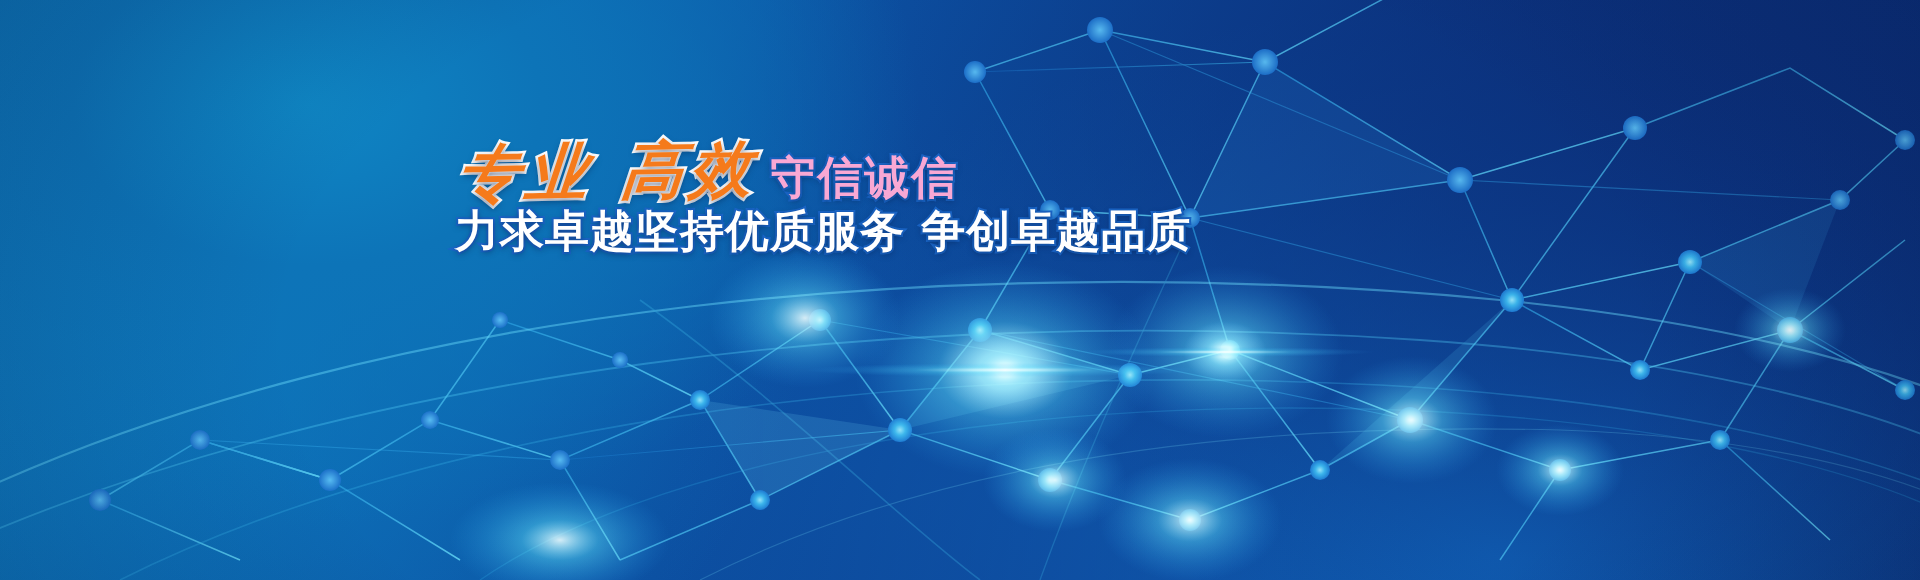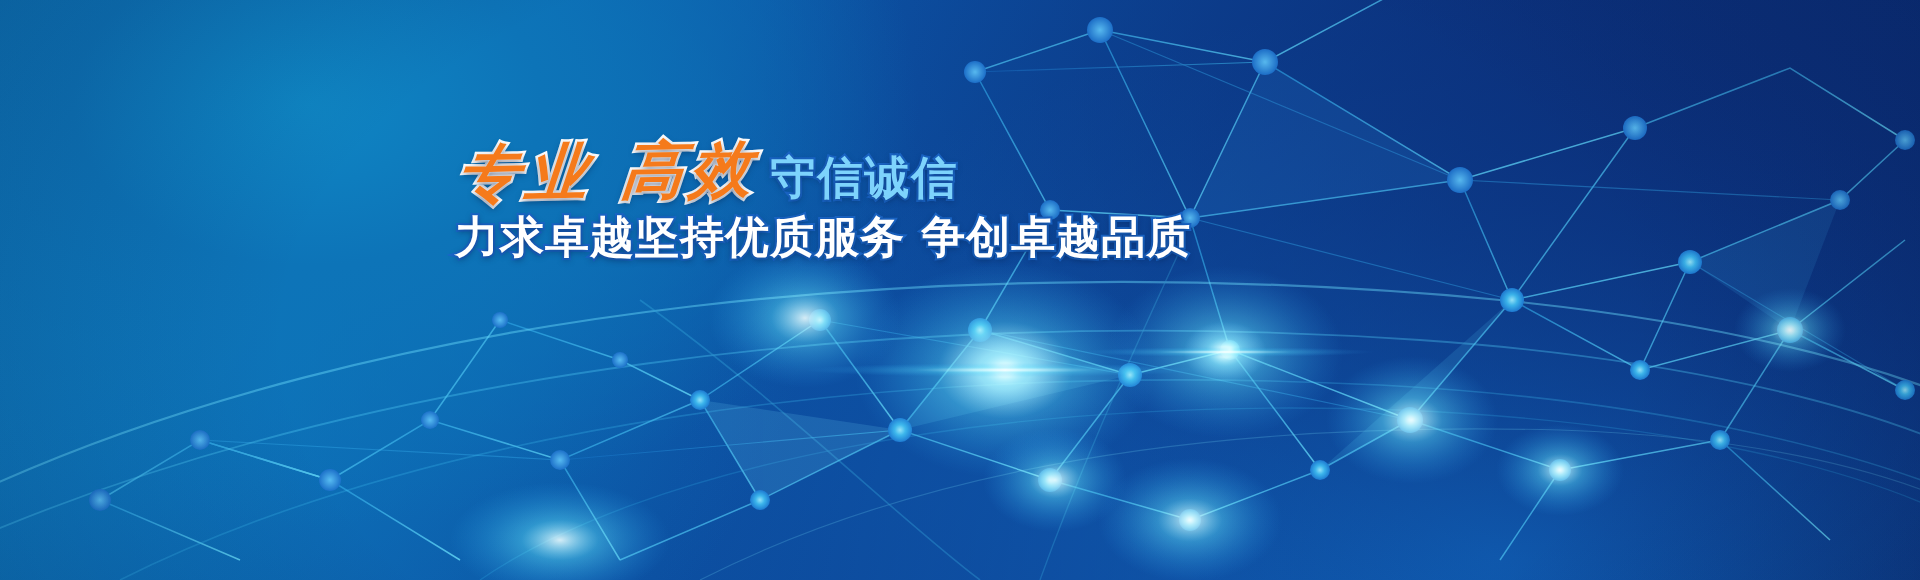--- a/index.html
+++ b/index.html
@@ -63,29 +63,29 @@
     transform:skewX(-6deg) rotate(-1.2deg);
     transform-origin:left bottom;
     line-height:1;
     padding-right:16px;
   }
   .gothic1{
     font-family:"DejaVu Sans","Liberation Sans",sans-serif;
     font-size:45px;
     font-weight:700;
     letter-spacing:2px;
-    color:#7dd3fc;
+    color:#f9a8d4;
     -webkit-text-stroke:4px #1a66c8;
     paint-order:stroke fill;
     text-shadow:0 2px 6px rgba(3,24,64,.5);
     line-height:1;
     margin-bottom:6px;
   }
   .line2{
-    margin-top:8px;
+    margin-top:2px;
     font-family:"DejaVu Sans","Liberation Sans",sans-serif;
     font-size:44px;
     font-weight:700;
     letter-spacing:1px;
     color:#ffffff;
     -webkit-text-stroke:4px #1a66c8;
     paint-order:stroke fill;
     text-shadow:0 2px 6px rgba(3,24,64,.5);
     white-space:nowrap;
     line-height:1.05;

